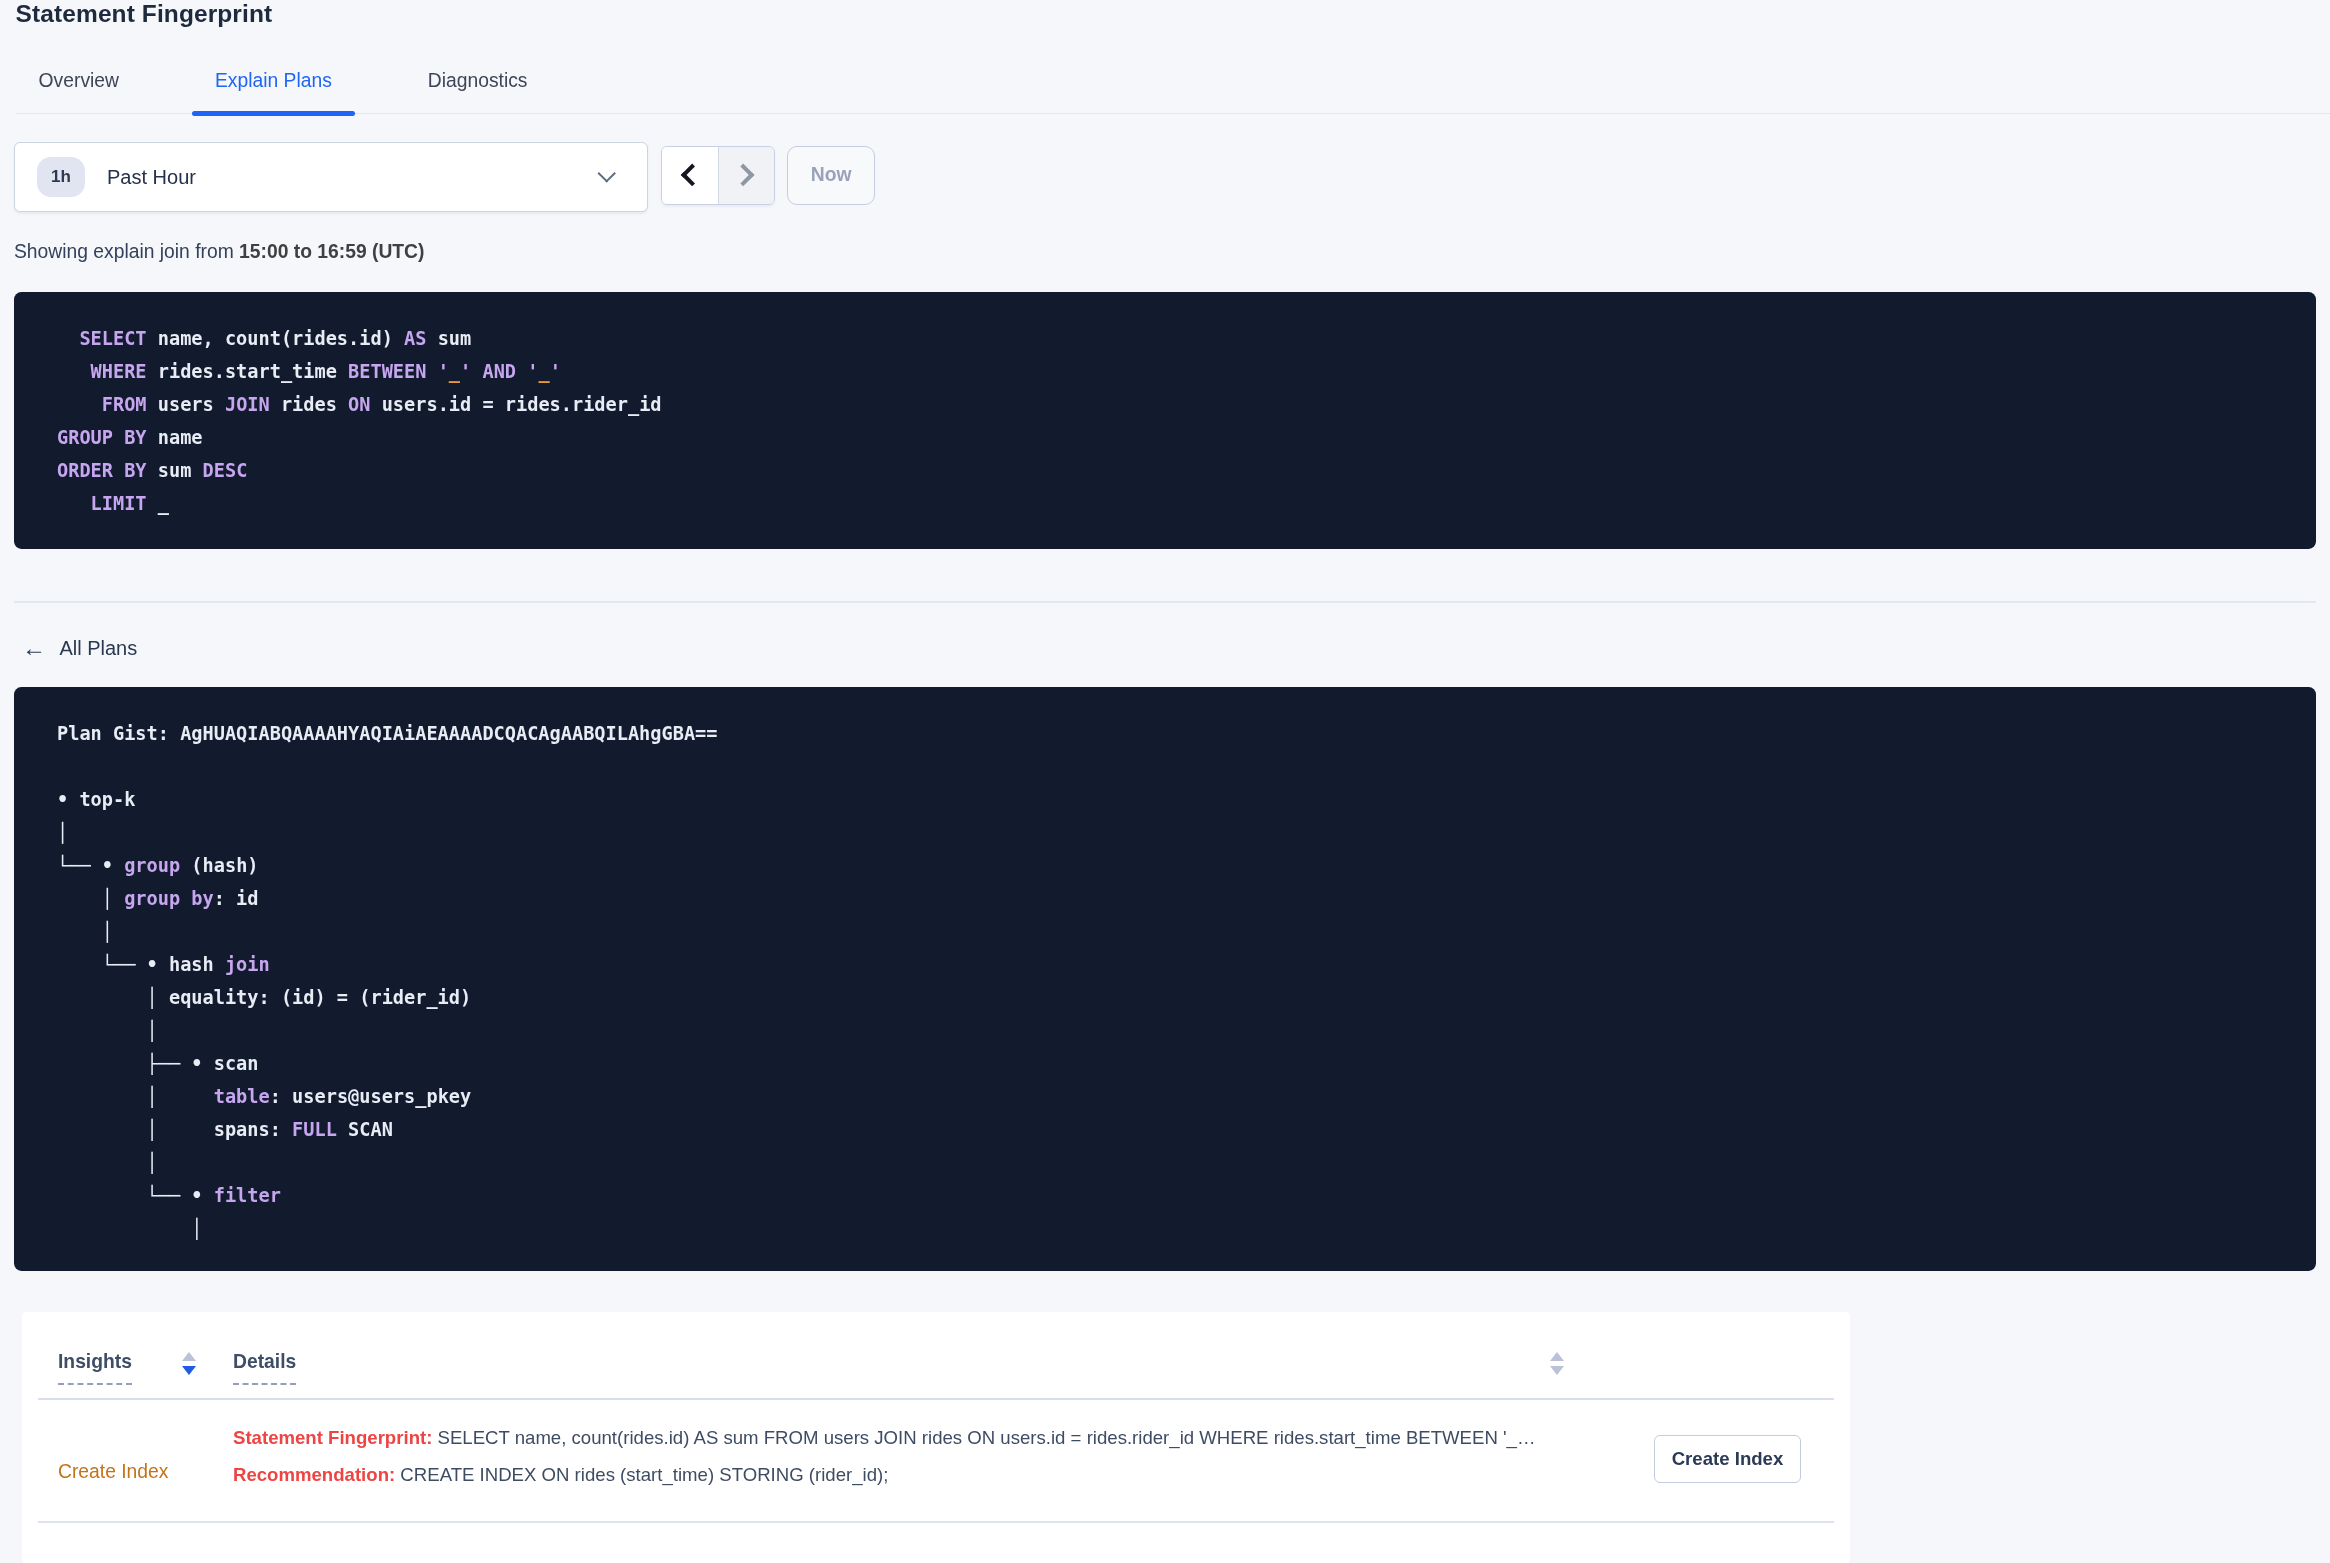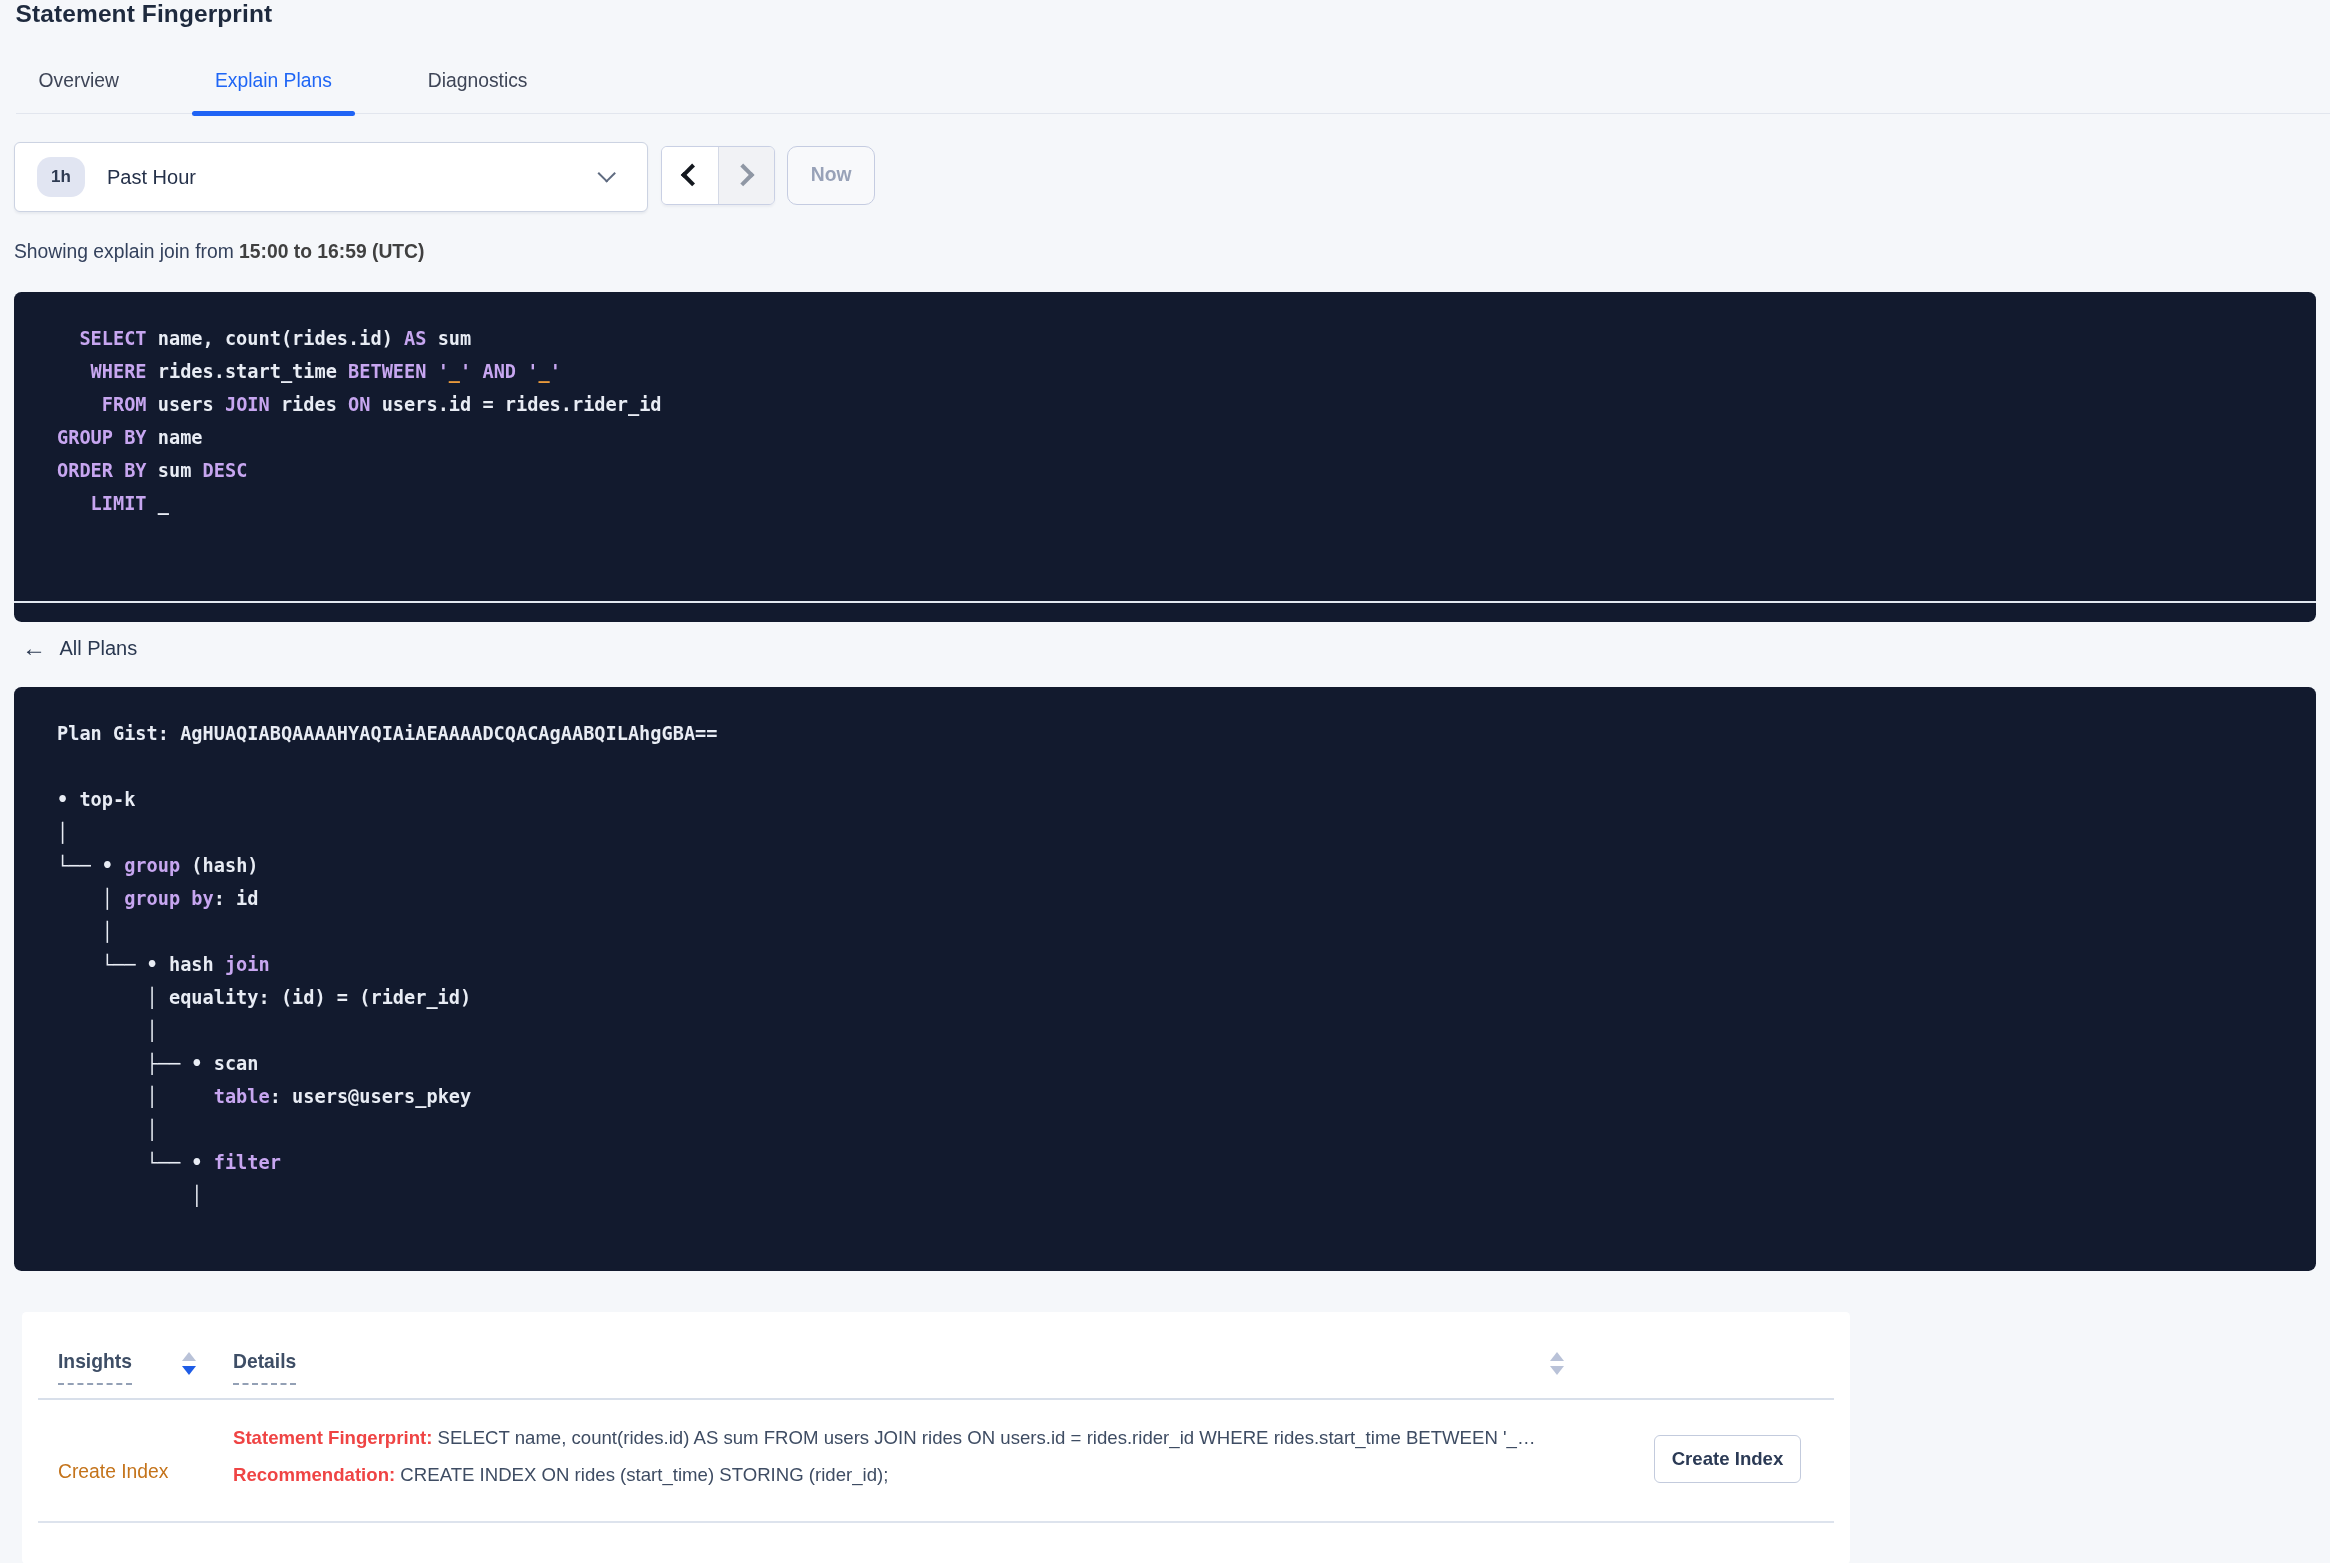--- a/index.html
+++ b/index.html
@@ -76,21 +76,21 @@
   .showing .bold { font-weight:700; color:#404040; }
 
   
   .code-block {
     position:absolute; left:14px; width:2302px;
     background:#121A2E; border-radius:7.4px;
     font-family:"DejaVu Sans Mono", monospace; font-weight:700;
     font-size:18.6px; line-height:33px; color:#E8ECF4;
     padding:30px 15px 0 43px;
   }
-  .sql-block  { top:292px; height:330px; overflow:hidden; }
+  .sql-block  { top:292px; height:257px; overflow:hidden; }
   .plan-block { top:687px; height:584px; overflow:hidden; }
   .line { white-space:pre; height:33px; }
   .k { color:#C7A6F0; }
   .w { color:#E8ECF4; }
   .o { color:#EA9A3C; }
 
   .section-divider { position:absolute; left:14px; top:601px; width:2302px; height:2.2px; background:#E2E8F0; }
 
   
   .all-plans {
@@ -187,20 +187,21 @@
     <div class="line"><span class="w">• top-k</span></div>
     <div class="line"><span class="w">│</span></div>
     <div class="line"><span class="w">└── • </span><span class="k">group</span><span class="w"> (hash)</span></div>
     <div class="line"><span class="w">    │ </span><span class="k">group by</span><span class="w">: id</span></div>
     <div class="line"><span class="w">    │</span></div>
     <div class="line"><span class="w">    └── • hash </span><span class="k">join</span></div>
     <div class="line"><span class="w">        │ equality: (id) = (rider_id)</span></div>
     <div class="line"><span class="w">        │</span></div>
     <div class="line"><span class="w">        ├── • scan</span></div>
     <div class="line"><span class="w">        │     </span><span class="k">table</span><span class="w">: users@users_pkey</span></div>
+    <div class="line"><span class="w">        │     spans: </span><span class="k">FULL</span><span class="w"> SCAN</span></div>
     <div class="line"><span class="w">        │</span></div>
     <div class="line"><span class="w">        └── • </span><span class="k">filter</span></div>
     <div class="line"><span class="w">            │</span></div>
   </div>
 
 <div class="card">
   <div class="col-hdr hdr-insights">Insights</div>
   <div class="sort-stack sort-insights">
     <span class="tri up"></span>
     <span class="tri down active"></span>

